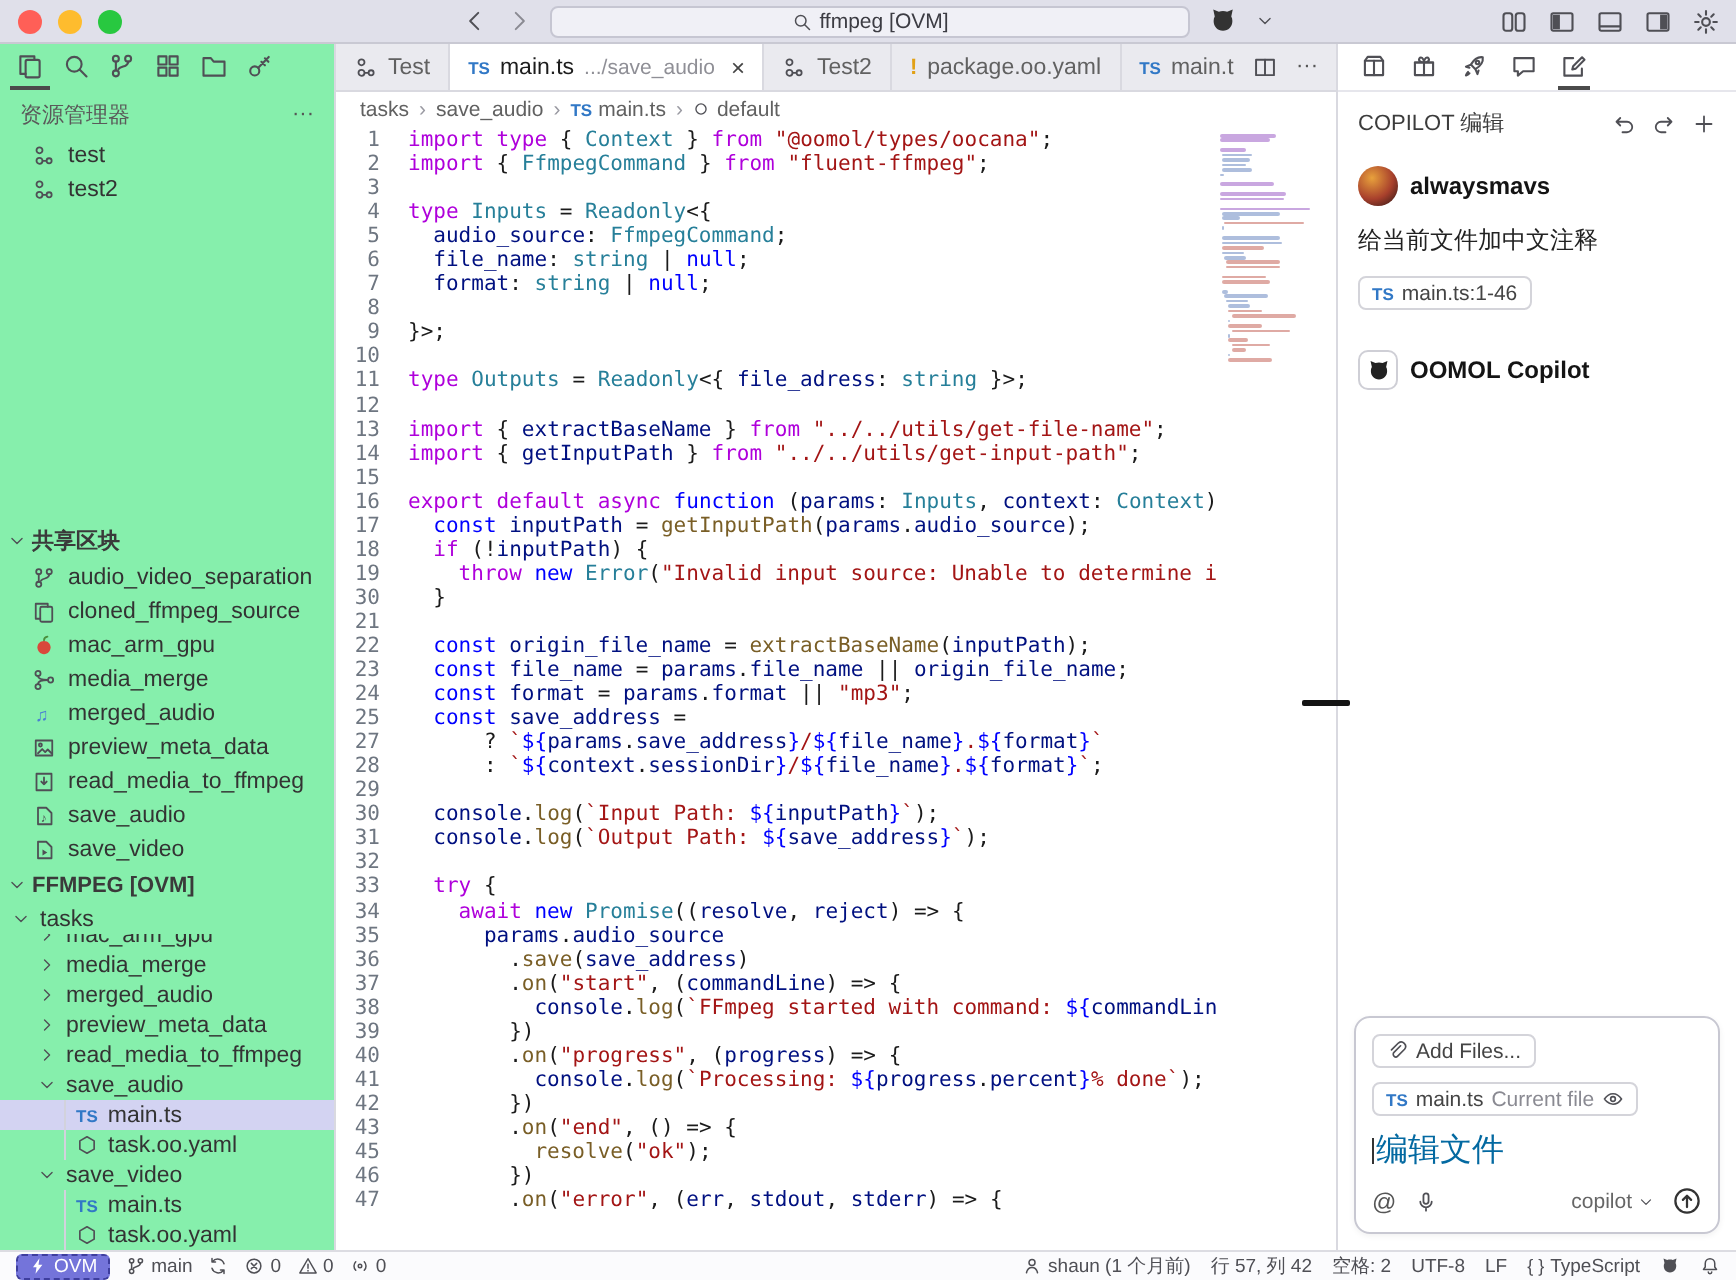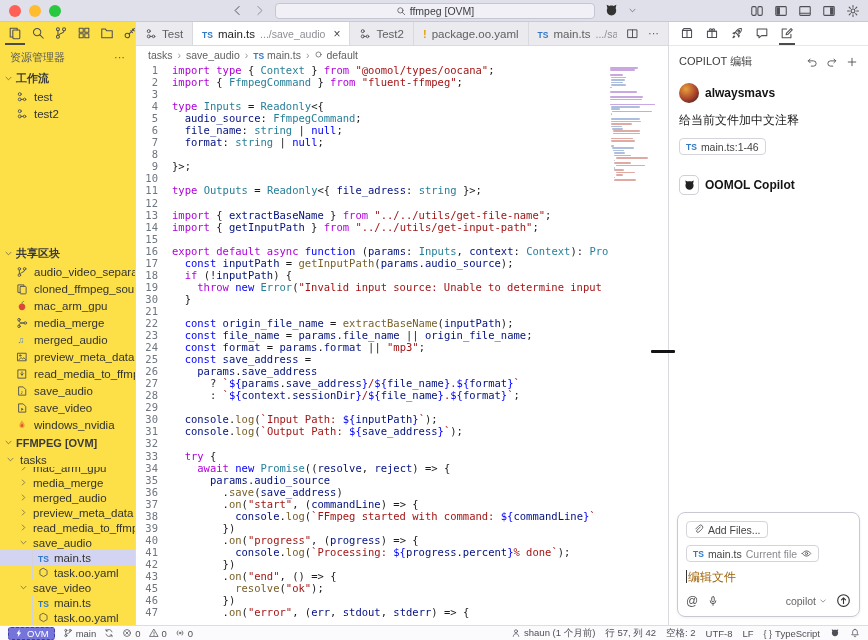--- a/index.html
+++ b/index.html
@@ -12,21 +12,21 @@
 .txt-ic{font-size:11px;color:#555;line-height:1}
 
 .titlebar{height:22px;background:#e0e0ea;border-bottom:1px solid #c9c9d3;display:flex;align-items:center;position:relative;z-index:5}
 .traffic{display:flex;gap:8px;padding-left:9px}
 .tl{width:12px;height:12px;border-radius:50%}
 .tb-center{position:absolute;left:50%;top:0;height:100%;transform:translateX(-50%);display:flex;align-items:center;gap:9px}
 .searchbox{width:320px;height:16px;background:#f0f0f6;border:1px solid #c6c6d2;border-radius:4px;display:flex;align-items:center;justify-content:center;gap:4px;font-size:10.5px;color:#3c3c43}
 .tb-right{position:absolute;right:8px;display:flex;gap:10px;align-items:center}
 
 .main{display:flex;height:603px}
-.sidebar{width:136px;background:#fde047;border-right:1px solid #d9d9e0;display:flex;flex-direction:column;overflow:hidden}
+.sidebar{width:168px;background:#86efac;border-right:1px solid #d9d9e0;display:flex;flex-direction:column;overflow:hidden}
 .activity-row{height:23px;display:flex;align-items:center;gap:3px;padding:0 5px;flex:none}
 .act-item{height:100%;display:flex;align-items:center;padding:0 3px;border-bottom:2px solid transparent}
 .act-item.active{border-bottom-color:#4b4b4b}
 .explorer-title{height:24px;display:flex;align-items:center;padding:0 10px;color:#5a5a5a;font-size:11px;flex:none}
 .explorer-title .sp{flex:1}
 .sec-header{height:19px;display:flex;align-items:center;gap:3px;font-weight:bold;font-size:11px;padding:0 4px;color:#3a3a3a;flex:none}
 .srow{height:17px;display:flex;align-items:center;gap:6px;padding-left:16px;color:#333;white-space:nowrap;overflow:hidden;flex:none}
 .trow{height:15px;display:flex;align-items:center;gap:5px;color:#333;white-space:nowrap;overflow:hidden;flex:none;font-size:11.5px}
 .trow.selected{background:#d3d3f2}
 .clipwrap{height:8px;overflow:hidden;flex:none}
@@ -64,21 +64,21 @@
 .avatar{width:20px;height:20px;border-radius:50%;background:radial-gradient(circle at 35% 30%,#e8a13c,#a8402c 55%,#241414);flex:none}
 .uname{font-weight:bold;font-size:12px;color:#141414}
 .umsg{margin-top:9px;font-size:12px;color:#222}
 .chip{display:inline-flex;align-items:center;gap:4px;border:1px solid #d4d4da;border-radius:4px;padding:1.5px 6px;font-size:10.5px;color:#444;background:#fff;white-space:nowrap}
 .chiprow{margin-top:9px}
 .cat-box{width:20px;height:20px;border:1px solid #cfcfd6;border-radius:5px;display:flex;align-items:center;justify-content:center;flex:none}
 .working{display:flex;align-items:center;gap:6px;margin-top:11px;font-size:12px;color:#333}
 .rp-spacer{flex:1}
 .rp-input{margin:8px;border:1px solid #c8c8d2;border-radius:8px;padding:8px;display:flex;flex-direction:column;gap:7px;box-shadow:0 1px 3px rgba(0,0,0,.06)}
 .caret{display:inline-block;width:1px;height:13px;background:#333;vertical-align:-2px;margin-right:1px}
-.placeholder{color:#a16207;font-size:12px}
+.placeholder{color:#0369a1;font-size:16px}
 .rp-input-bottom{display:flex;align-items:center;gap:9px;color:#555}
 .model{margin-left:auto;font-size:10.5px;color:#666;display:flex;align-items:center;gap:3px}
 
 .statusbar{height:15px;background:#fbfbfd;border-top:1px solid #dcdce2;display:flex;align-items:center;font-size:9.5px;color:#4f4f55;padding:0 8px;gap:10px}
 .sb-item{display:flex;align-items:center;gap:3px;white-space:nowrap}
 .sb-pill{background:#7474da;color:#fff;border-radius:3px;padding:0 5px;height:13px;display:flex;align-items:center;gap:3px;border:1px dashed #3e3e9e}
 .sb-pill .icon{color:#fff}
 .sb-right{margin-left:auto;display:flex;gap:10px;align-items:center}
 .sash-mark{position:absolute;left:651px;top:350px;width:24px;height:3px;background:#141414;z-index:40;border-radius:1px}
 </style>
@@ -210,28 +210,20 @@
             </svg>
           </span>
         </span>
       </div>
     <div class="explorer-title">
       <span>资源管理器</span>
       <span class="sp"></span>
       <span class="txt-ic">···</span>
     </div>
     <div id="sidebar-sections" style="display:flex;flex-direction:column;flex:1;overflow:hidden">
-        <div class="sec-header">
-          <span class="icon">
-            <svg width="9" height="9" viewBox="0 0 16 16" fill="none" stroke="currentColor" stroke-width="1.2" stroke-linecap="round" stroke-linejoin="round">
-              <path d="M3.5 5.8L8 10.3l4.5-4.5"></path>
-            </svg>
-          </span>
-          <span>工作流</span>
-        </div>
         <div class="srow">
           <span class="icon">
             <svg width="12" height="12" viewBox="0 0 16 16" fill="none" stroke="currentColor" stroke-width="1.2" stroke-linecap="round" stroke-linejoin="round">
               <circle cx="5" cy="4.2" r="2"></circle>
               <circle cx="5" cy="11.2" r="2"></circle>
               <path d="M7.2 11.2h2.4"></path>
               <circle cx="11.4" cy="11.2" r="1.7"></circle>
             </svg>
           </span>
           <span>test</span>
@@ -333,29 +325,20 @@
           <span>save_audio</span>
         </div>
         <div class="srow">
           <span class="icon">
             <svg width="12" height="12" viewBox="0 0 16 16" fill="none" stroke="currentColor" stroke-width="1.2" stroke-linecap="round" stroke-linejoin="round">
               <path d="M4 2.5h5.5L13 6v7.5H4z"></path>
               <path fill="currentColor" stroke="none" d="M7 7.6l3.2 2-3.2 2z"></path>
             </svg>
           </span>
           <span>save_video</span>
-        </div>
-        <div class="srow">
-          <span class="icon">
-            <svg width="12" height="12" viewBox="0 0 16 16" fill="none" stroke="currentColor" stroke-width="1.2" stroke-linecap="round" stroke-linejoin="round">
-              <path fill="#f2a33c" stroke="none" d="M8 1.8c.4 2 3.6 3.4 3.6 6.6a3.6 3.6 0 11-7.2 0C4.4 6 6 5 6.6 3.2c.4-.5 1-.9 1.4-1.4z"></path>
-              <path fill="#e4572e" stroke="none" d="M8 6c.9 1 1.8 1.7 1.8 3a1.8 1.8 0 11-3.6 0C6.2 7.7 7.4 7 8 6z"></path>
-            </svg>
-          </span>
-          <span>windows_nvidia</span>
         </div>
         <div class="sec-header">
           <span class="icon">
             <svg width="9" height="9" viewBox="0 0 16 16" fill="none" stroke="currentColor" stroke-width="1.2" stroke-linecap="round" stroke-linejoin="round">
               <path d="M3.5 5.8L8 10.3l4.5-4.5"></path>
             </svg>
           </span>
           <span>FFMPEG [OVM]</span>
         </div>
         <div class="trow" style="padding-left: 6px;">
@@ -622,24 +605,20 @@
             <span class="ln">23</span>
             <span class="lc">  <span style="color:#0000ff">const</span> <span style="color:#001080">file_name</span> <span style="color:#1b1b1b">=</span> <span style="color:#001080">params</span><span style="color:#1b1b1b">.</span><span style="color:#001080">file_name</span> <span style="color:#1b1b1b">|</span><span style="color:#1b1b1b">|</span> <span style="color:#001080">origin_file_name</span><span style="color:#1b1b1b">;</span></span>
           </div>
           <div class="code-line">
             <span class="ln">24</span>
             <span class="lc">  <span style="color:#0000ff">const</span> <span style="color:#001080">format</span> <span style="color:#1b1b1b">=</span> <span style="color:#001080">params</span><span style="color:#1b1b1b">.</span><span style="color:#001080">format</span> <span style="color:#1b1b1b">|</span><span style="color:#1b1b1b">|</span> <span style="color:#a31515">"mp3"</span><span style="color:#1b1b1b">;</span></span>
           </div>
           <div class="code-line">
             <span class="ln">25</span>
             <span class="lc">  <span style="color:#0000ff">const</span> <span style="color:#001080">save_address</span> <span style="color:#1b1b1b">=</span></span>
-          </div>
-          <div class="code-line">
-            <span class="ln">26</span>
-            <span class="lc">    <span style="color:#001080">params</span><span style="color:#1b1b1b">.</span><span style="color:#001080">save_address</span></span>
           </div>
           <div class="code-line">
             <span class="ln">27</span>
             <span class="lc">      <span style="color:#1b1b1b">?</span> <span style="color:#a31515">`</span><span style="color:#0000ff">${</span><span style="color:#001080">params</span><span style="color:#1b1b1b">.</span><span style="color:#001080">save_address</span><span style="color:#0000ff">}</span><span style="color:#a31515">/</span><span style="color:#0000ff">${</span><span style="color:#001080">file_name</span><span style="color:#0000ff">}</span><span style="color:#a31515">.</span><span style="color:#0000ff">${</span><span style="color:#001080">format</span><span style="color:#0000ff">}</span><span style="color:#a31515">`</span></span>
           </div>
           <div class="code-line">
             <span class="ln">28</span>
             <span class="lc">      <span style="color:#1b1b1b">:</span> <span style="color:#a31515">`</span><span style="color:#0000ff">${</span><span style="color:#001080">context</span><span style="color:#1b1b1b">.</span><span style="color:#001080">sessionDir</span><span style="color:#0000ff">}</span><span style="color:#a31515">/</span><span style="color:#0000ff">${</span><span style="color:#001080">file_name</span><span style="color:#0000ff">}</span><span style="color:#a31515">.</span><span style="color:#0000ff">${</span><span style="color:#001080">format</span><span style="color:#0000ff">}</span><span style="color:#a31515">`</span><span style="color:#1b1b1b">;</span></span>
           </div>
           <div class="code-line">

